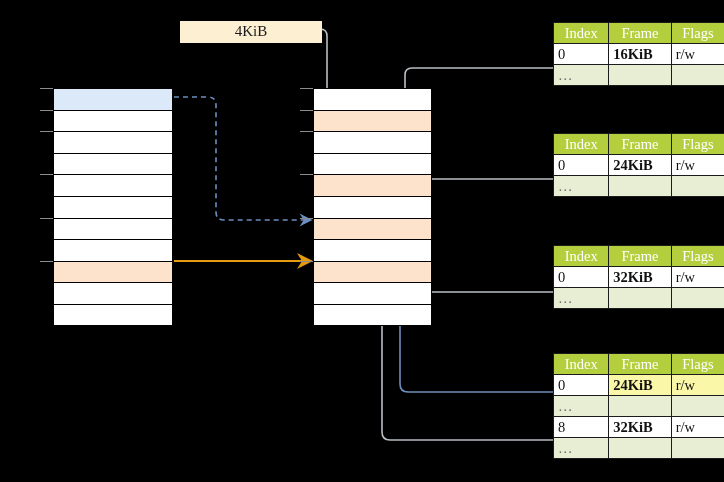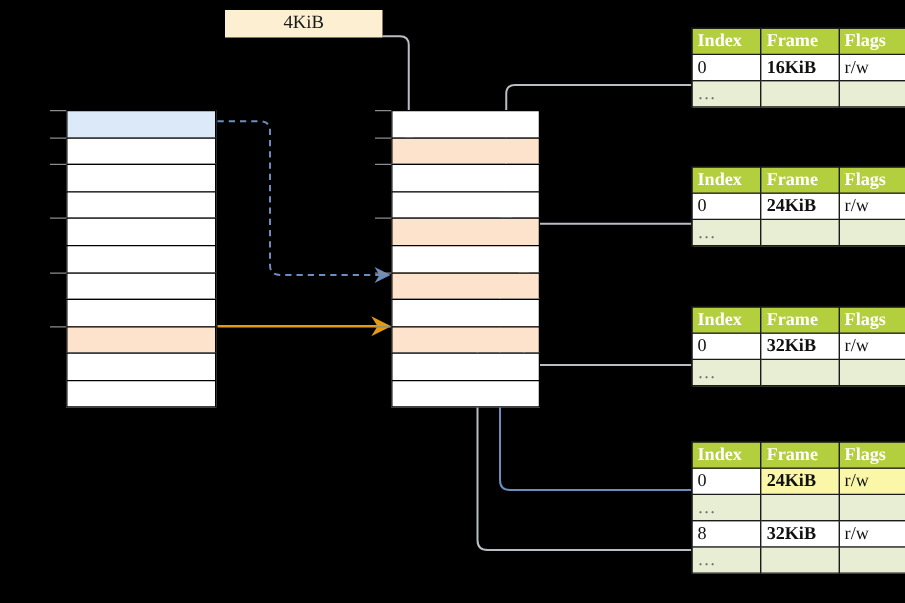--- a/index.html
+++ b/index.html
@@ -22,21 +22,21 @@
 
   
   .tag{position:absolute;box-sizing:border-box;background:#fcefd2;
        color:#1a1a1a;font-size:15px;text-align:center;line-height:21px;}
 
   
   .ptable{position:absolute;border-collapse:collapse;
           table-layout:fixed;font-size:14.5px;color:#111;}
   .ptable th,.ptable td{border:1px solid #1b1b1b;padding:1px 4px;
       height:21px;box-sizing:border-box;vertical-align:middle;}
-  .ptable th{background:#b4cf3e;color:#ffffff;font-weight:bold;text-align:left;}
+  .ptable th{background:#b4cf3e;color:#ffffff;font-weight:normal;text-align:center;}
   .ptable td{background:#ffffff;text-align:left;}
   .ptable tr.alt td{background:#e8eed4;color:#6f6f6f;}
   .ptable td.hl{background:#fbf7a8;}
   .c-index{width:55px;}
   .c-frame{width:62px;font-weight:bold;}
   .c-flags{width:53px;}
 </style>
 </head>
 <body>
 
@@ -65,21 +65,21 @@
 
     <path d="M553,440 L390,440 Q382,440 382,432 L382,272" fill="none" stroke="#b9bec4" stroke-width="1.6" marker-end="url(#mGrey)"></path>
 
     <path d="M553,392 L408,392 Q400,392 400,384 L400,227" fill="none" stroke="#6c8ebf" stroke-width="1.6" marker-end="url(#mBlue)"></path>
 
     <path d="M174,97 L208,97 Q216,97 216,105 L216,212 Q216,220 224,220 L306,220" fill="none" stroke="#6c8ebf" stroke-width="1.6" stroke-dasharray="5,4" marker-end="url(#mBlue)"></path>
 
     <path d="M174,261 L305,261" fill="none" stroke="#e49b0f" stroke-width="2" marker-end="url(#mOrange)"></path>
   </svg>
 
-  <div class="tag" style="left:180px;top:8px;width:126px;height:22px;">
+  <div class="tag" style="left:180px;top:21px;width:142px;height:22px;">
     <span>4KiB</span>
   </div>
 
   <div class="col" id="leftCol" style="left: 53px; top: 88px; width: 120px; height: 237.6px;">
       <div class="cell blue" style="height: 21.6px;"></div>
       <div class="cell " style="height: 21.6px;"></div>
       <div class="cell " style="height: 21.6px;"></div>
       <div class="cell " style="height: 21.6px;"></div>
       <div class="cell " style="height: 21.6px;"></div>
       <div class="cell " style="height: 21.6px;"></div>

